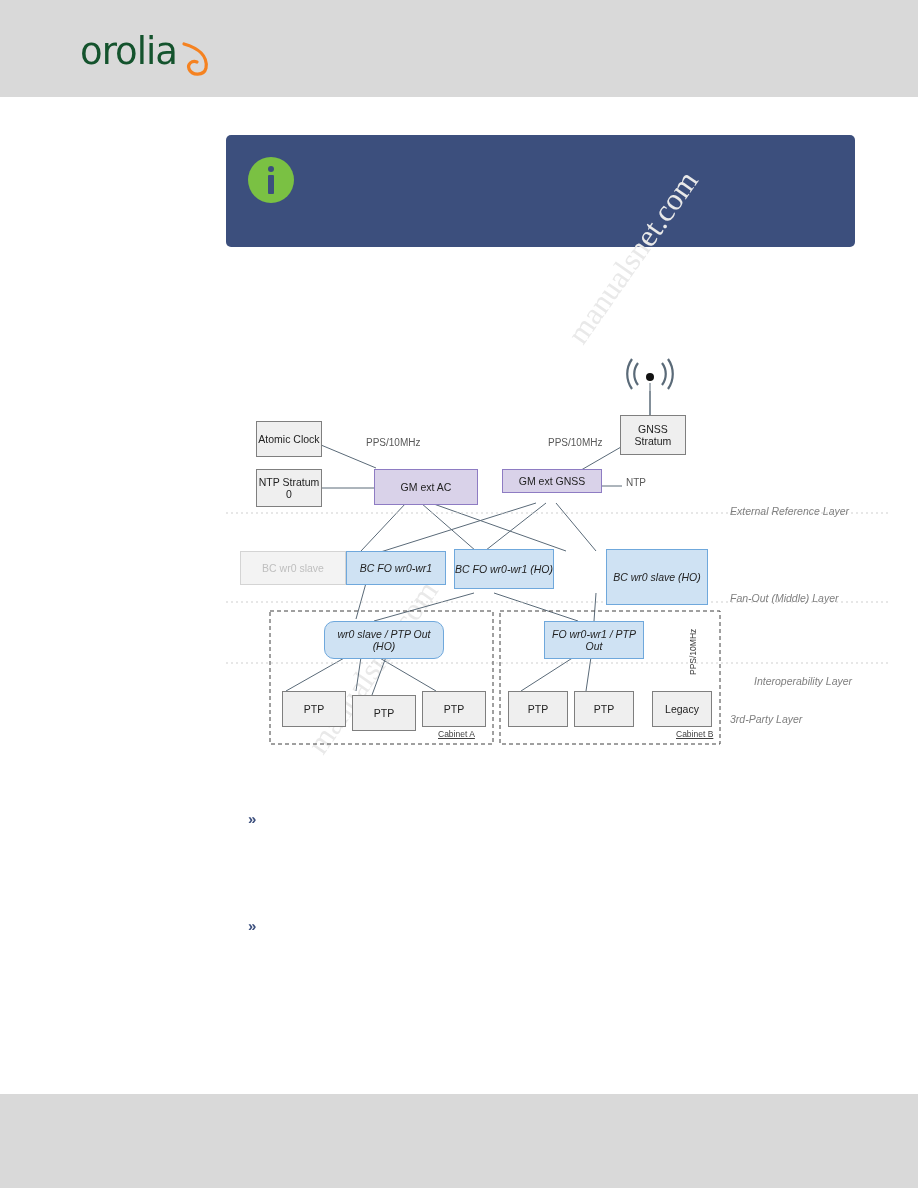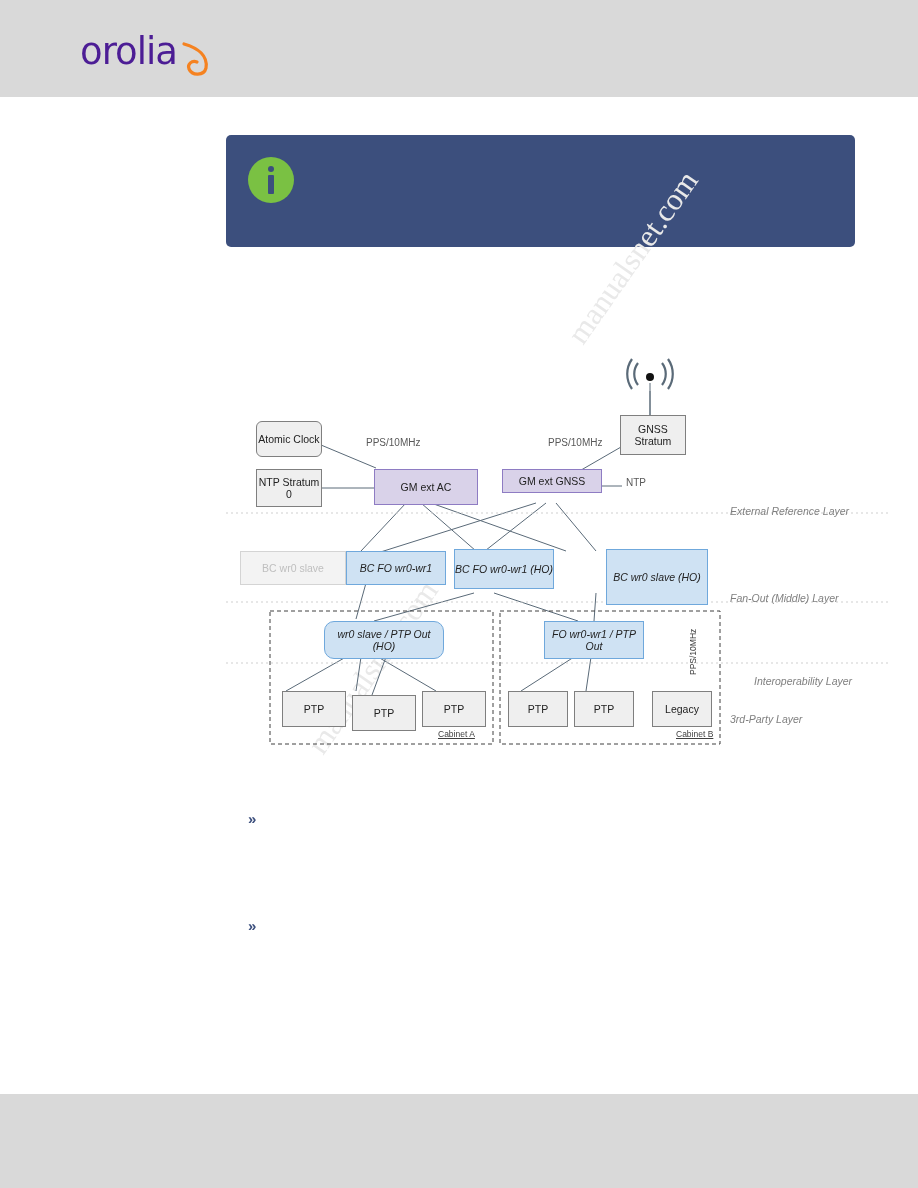--- a/index.html
+++ b/index.html
@@ -8,21 +8,21 @@
     font-family:"Liberation Sans", sans-serif;
     position:relative;overflow:hidden;
   }
   .band-top{position:absolute;left:0;top:0;width:918px;height:97px;background:#d9d9d9;}
   .band-bottom{position:absolute;left:0;top:1094px;width:918px;height:94px;background:#d9d9d9;}
 
   
   .logo{position:absolute;left:80px;top:30px;width:200px;height:44px;}
   .logo-text{
     font-family:"DejaVu Sans", sans-serif;
-    font-size:37px;letter-spacing:-1px;color:#4c1d95;font-weight:400;
+    font-size:37px;letter-spacing:-1px;color:#14532d;font-weight:400;
     position:absolute;left:0;top:0;line-height:44px;
   }
   .logo-swoosh{
     position:absolute;left:100px;top:12px;width:32px;height:34px;
   }
 
   
   .note{
     position:absolute;left:226px;top:135px;width:629px;height:112px;
     background:#3c4f7d;border-radius:5px;
@@ -154,21 +154,21 @@
       <line x1="0" y1="247" x2="665" y2="247"></line>
       <line x1="0" y1="308" x2="665" y2="308"></line>
     </g>
 
     <g stroke="#404040" stroke-width="1" stroke-dasharray="4,3" fill="none">
       <rect x="44" y="256" width="223" height="133"></rect>
       <rect x="274" y="256" width="220" height="133"></rect>
     </g>
   </svg>
 
-  <div class="dg-box" style="left:30px;top:66px;width:66px;height:36px;border-radius:6px;">Atomic Clock</div>
+  <div class="dg-box" style="left:30px;top:66px;width:66px;height:36px;">Atomic Clock</div>
   <div class="dg-box" style="left:30px;top:114px;width:66px;height:38px;">NTP Stratum 0</div>
   <div class="dg-box purple" style="left:148px;top:114px;width:104px;height:36px;">GM ext AC</div>
   <div class="dg-box purple" style="left:276px;top:114px;width:100px;height:24px;">GM ext GNSS</div>
   <div class="dg-box" style="left:394px;top:60px;width:66px;height:40px;">GNSS Stratum</div>
 
   <div class="dg-label" style="left:140px;top:82px;">PPS/10MHz</div>
   <div class="dg-label" style="left:322px;top:82px;">PPS/10MHz</div>
   <div class="dg-label" style="left:400px;top:122px;">NTP</div>
 
   <div class="dg-box ghost" style="left:14px;top:196px;width:106px;height:34px;">BC wr0 slave</div>

